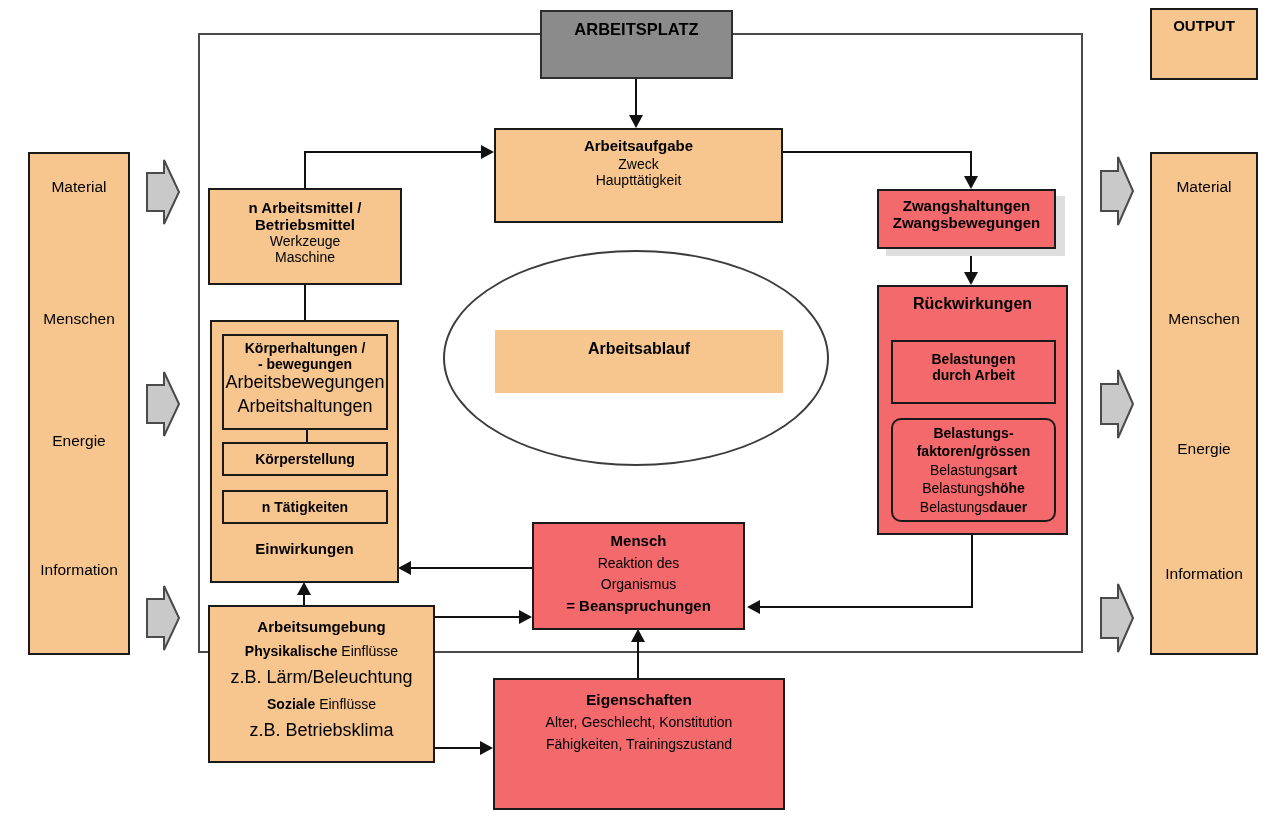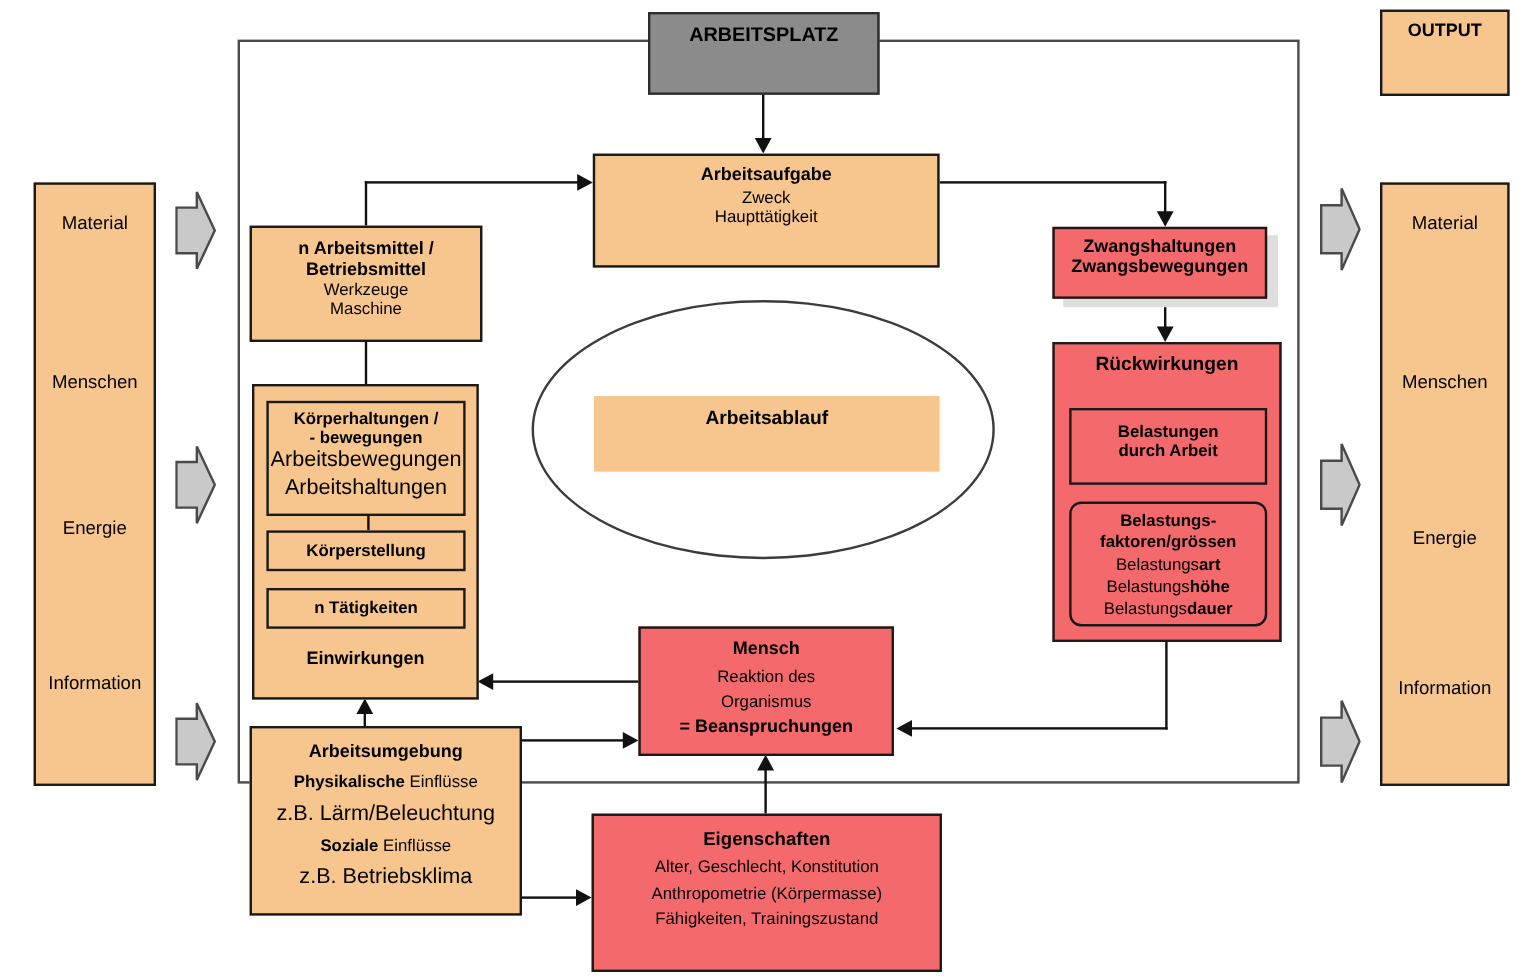--- a/index.html
+++ b/index.html
@@ -198,17 +198,16 @@
     <div class="b t15">Arbeitsumgebung</div>
     <div class="t14"><span class="b">Physikalische</span><span> Einflüsse</span></div>
     <div class="t13">z.B. Lärm/Beleuchtung</div>
     <div class="t14"><span class="b">Soziale</span><span> Einflüsse</span></div>
     <div class="t13">z.B. Betriebsklima</div>
   </div>
 
   <div class="box red" style="left:493px; top:678px; width:292px; height:132px; padding-top:8px; line-height:1.55;">
     <div class="b" style="font-size:15.5px;">Eigenschaften</div>
     <div class="t14">Alter, Geschlecht, Konstitution</div>
-    <div class="t14">Anthropometrie (Körpermasse)</div>
     <div class="t14">Fähigkeiten, Trainingszustand</div>
   </div>
 
 </div>
 
 </body></html>

